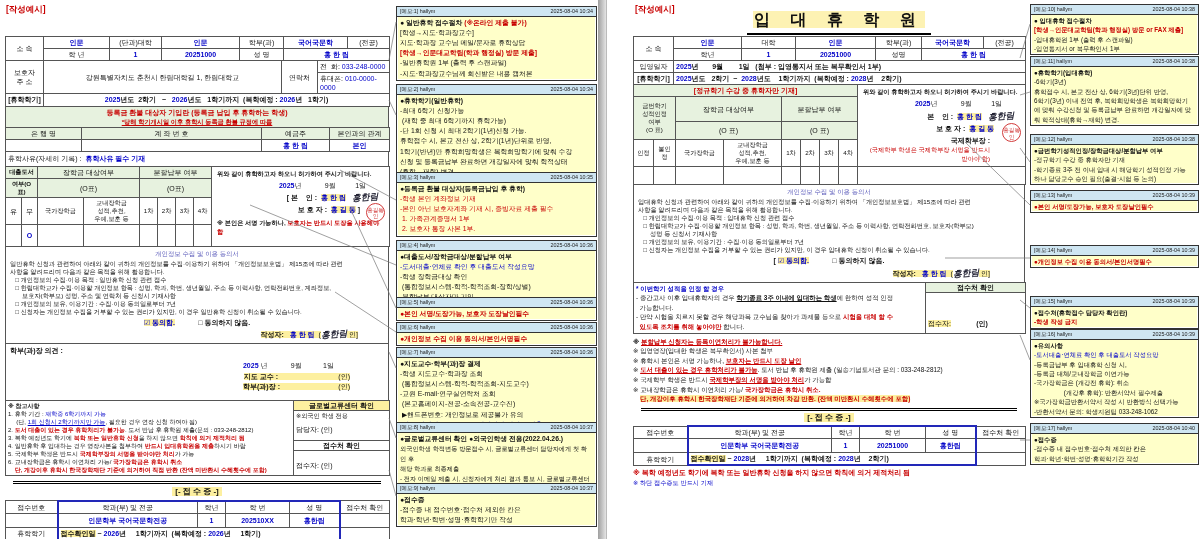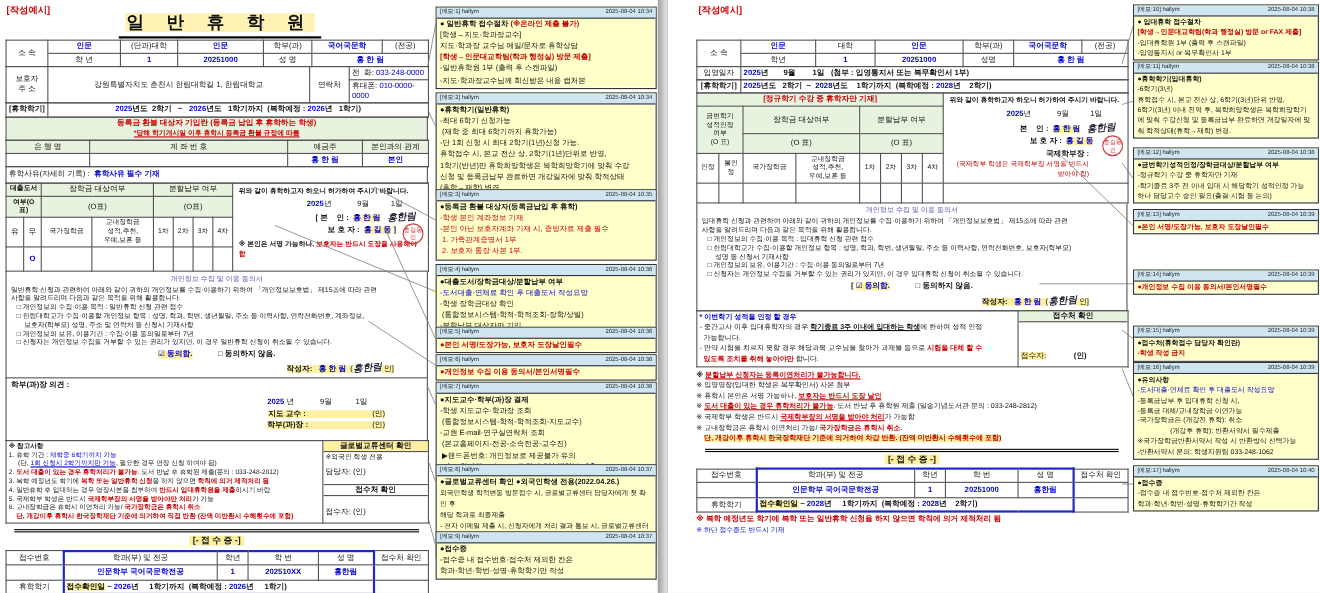--- a/index.html
+++ b/index.html
@@ -37,21 +37,20 @@
   .rcttl{text-align:center;font-weight:bold;font-size:8px;margin:1px 0 2px}
   .rcttl span{background:#fdf0a0;padding:0 3px}
   .bT{border-top:2px solid #2228b8}.bB{border-bottom:2px solid #2228b8}.bL{border-left:2px solid #2228b8}.bR{border-right:2px solid #2228b8}
   svg.callouts{position:absolute;left:0;top:0;pointer-events:none}
 </style>
 </head>
 <body>
 
 <div class="page" id="pgL">
   <div class="tag">[작성예시]</div>
-  <div class="ttl" style="left:108px"><span>일 반 휴 학 원</span></div>
 
   <div class="form" style="left:5px;width:384px">
 
     <table>
       <colgroup>
           <col style="width:38px">
           <col style="width:66px">
           <col style="width:52px">
           <col style="width:78px">
           <col style="width:44px">
@@ -444,20 +443,21 @@
           <div class="ln"><span>학과·학년·학번·성명·휴학학기만 작성</span></div>
         </div>
       </div>
   </div>
 </div>
 
 <div class="gutter"></div>
 
 <div class="page" id="pgR">
   <div class="tag" style="left:28px">[작성예시]</div>
+  <div class="ttl" style="left:140px"><span>입 대 휴 학 원</span></div>
 
   <div class="form" style="left:26px;width:392px">
     <table>
       <colgroup>
           <col style="width:40px">
           <col style="width:68px">
           <col style="width:54px">
           <col style="width:80px">
           <col style="width:46px">
           <col style="width:62px">

